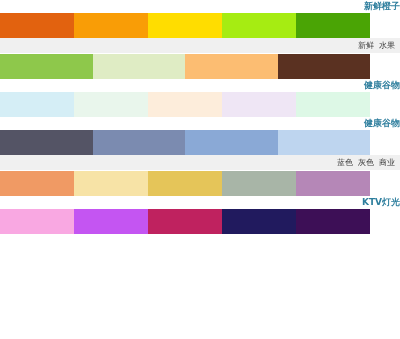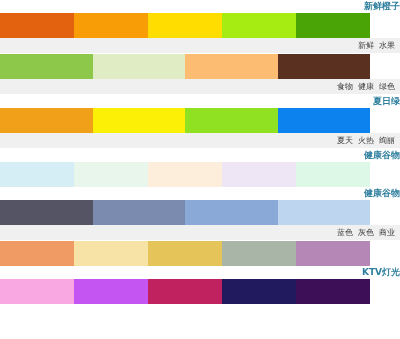--- a/index.html
+++ b/index.html
@@ -74,31 +74,20 @@
       </div>
       <div class="tag-row"><span class="tag">新鲜</span><span class="tag">水果</span></div>
     </div>
     <div class="palette">
       <div class="swatch-strip">
         <div class="swatch" style="background: rgb(142, 200, 75);"></div>
         <div class="swatch" style="background: rgb(223, 236, 196);"></div>
         <div class="swatch" style="background: rgb(252, 189, 114);"></div>
         <div class="swatch" style="background: rgb(90, 49, 33);"></div>
       </div>
-      <div class="tag-row"><span class="tag">食物</span><span class="tag">健康</span><span class="tag">绿色</span></div>
-    </div>
-    <div class="palette">
-      <div class="palette-title">夏日绿</div>
-      <div class="swatch-strip">
-        <div class="swatch" style="background: rgb(240, 160, 25);"></div>
-        <div class="swatch" style="background: rgb(252, 241, 6);"></div>
-        <div class="swatch" style="background: rgb(144, 225, 34);"></div>
-        <div class="swatch" style="background: rgb(11, 130, 238);"></div>
-      </div>
-      <div class="tag-row"><span class="tag">夏天</span><span class="tag">火热</span><span class="tag">绚丽</span></div>
     </div>
     <div class="palette">
       <div class="palette-title">健康谷物</div>
       <div class="swatch-strip">
         <div class="swatch" style="background: rgb(213, 238, 246);"></div>
         <div class="swatch" style="background: rgb(233, 246, 236);"></div>
         <div class="swatch" style="background: rgb(253, 237, 219);"></div>
         <div class="swatch" style="background: rgb(239, 230, 245);"></div>
         <div class="swatch" style="background: rgb(221, 248, 230);"></div>
       </div>

